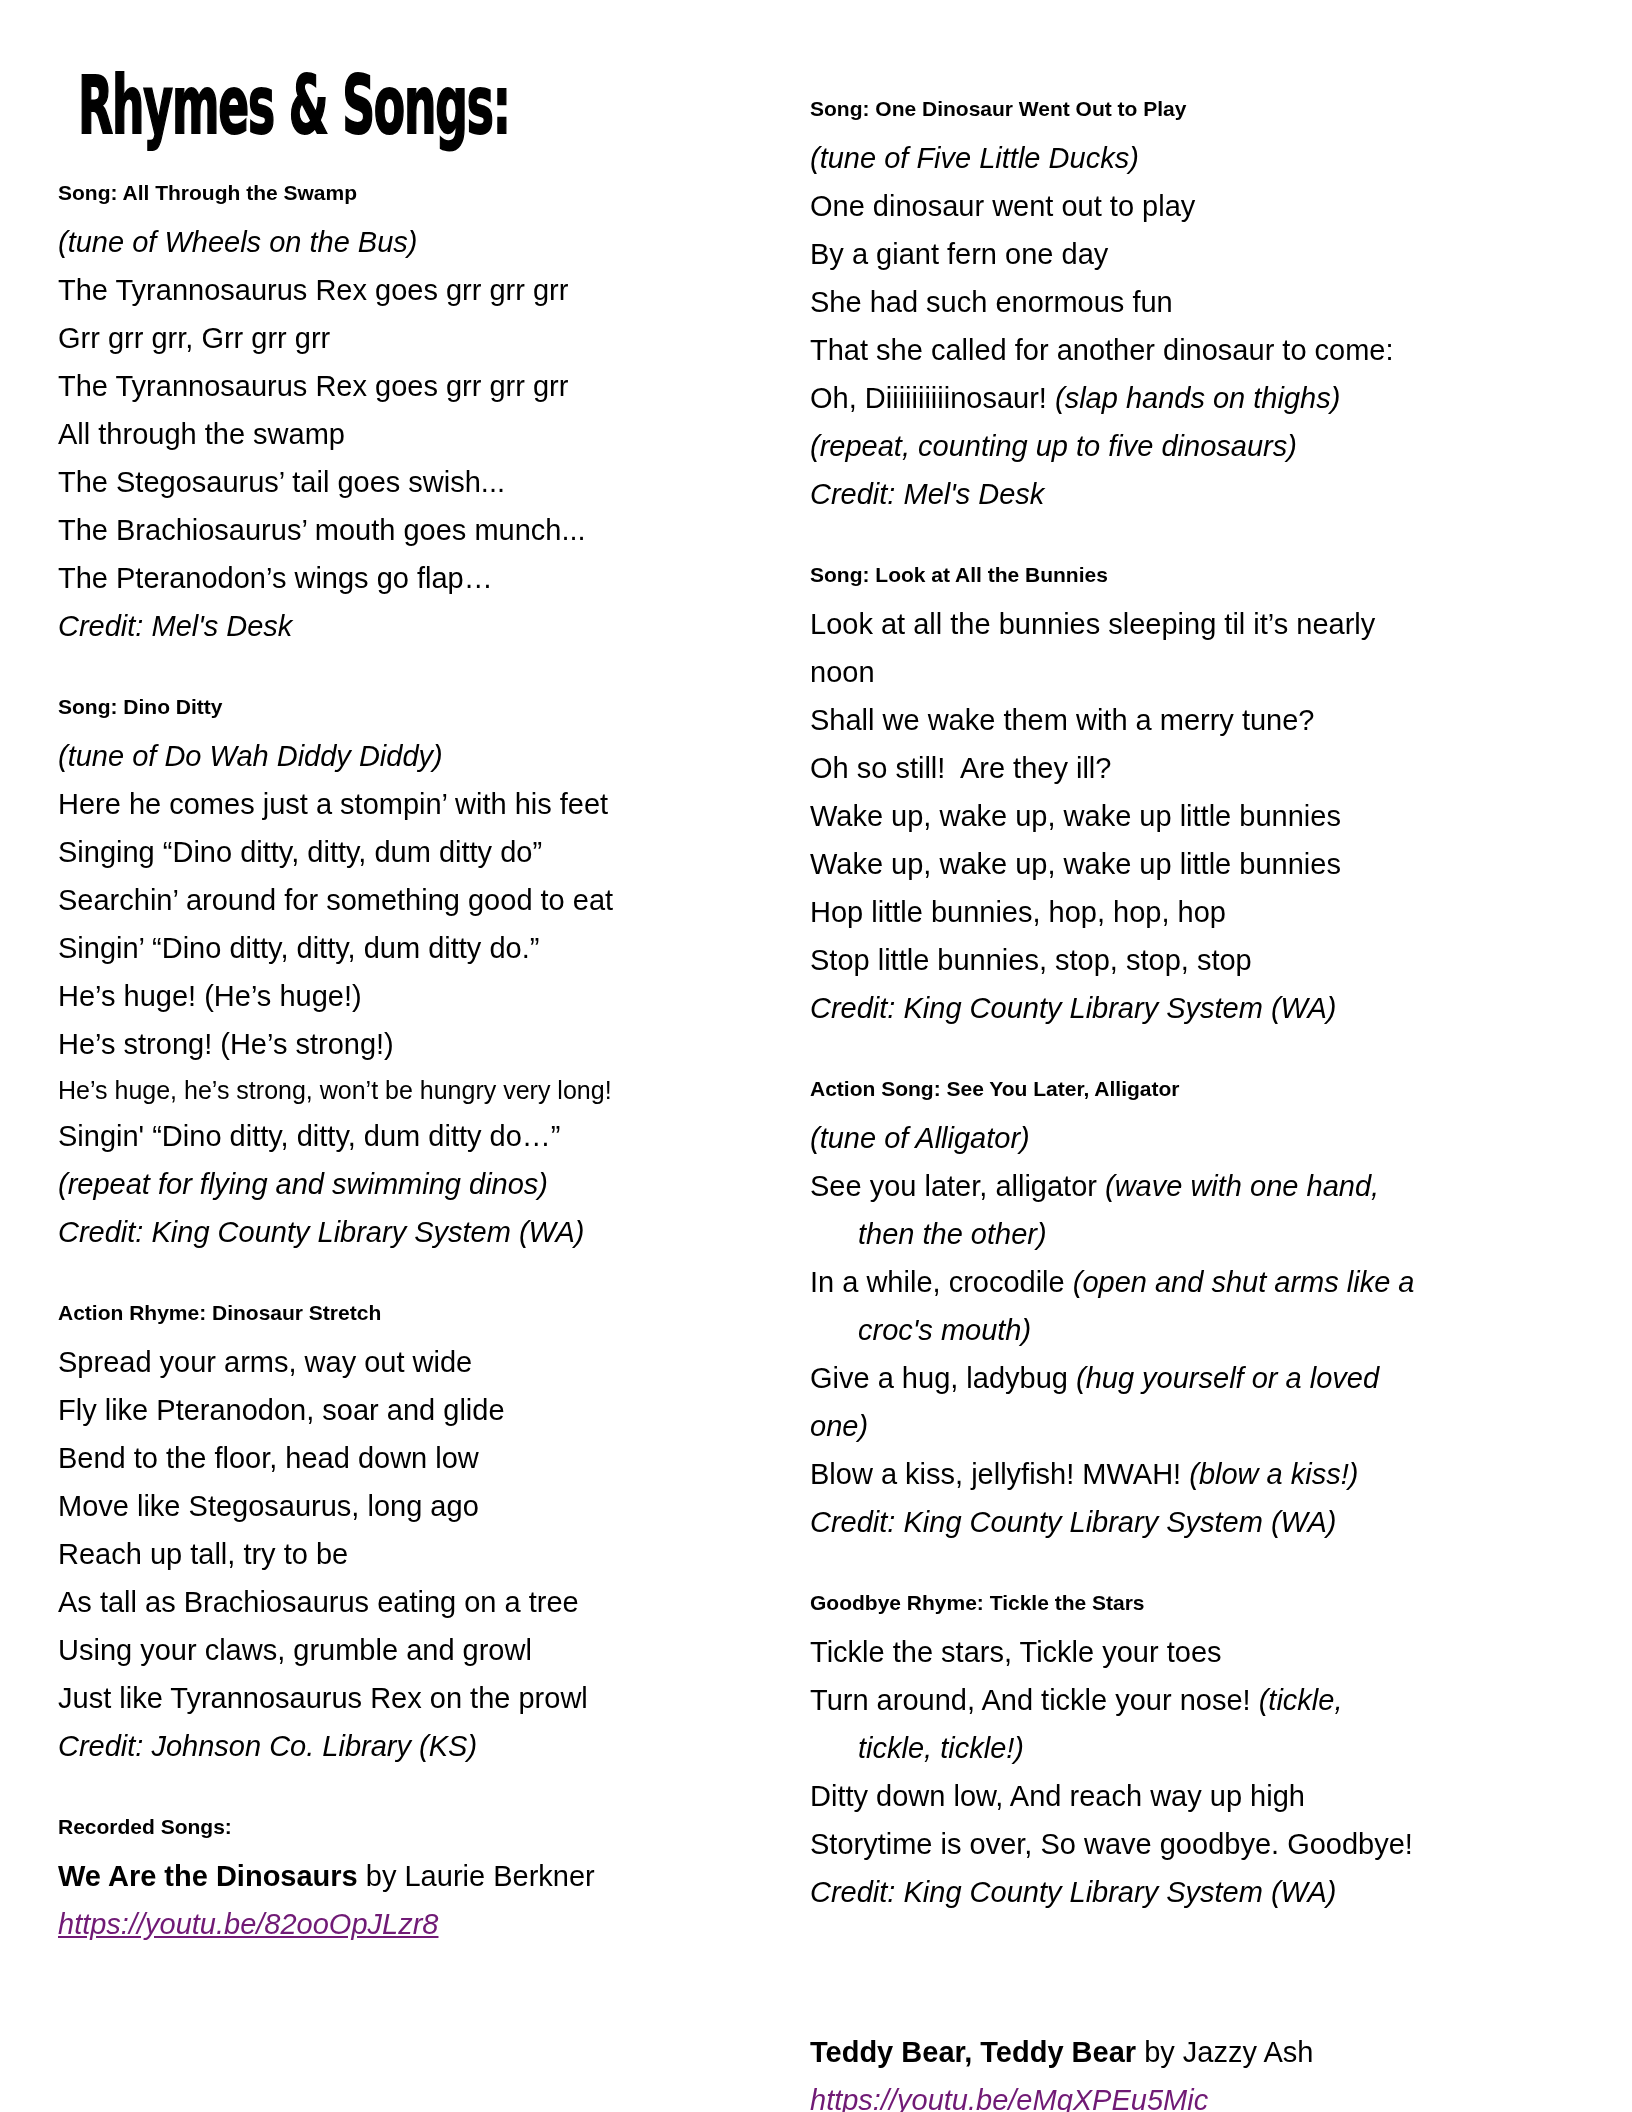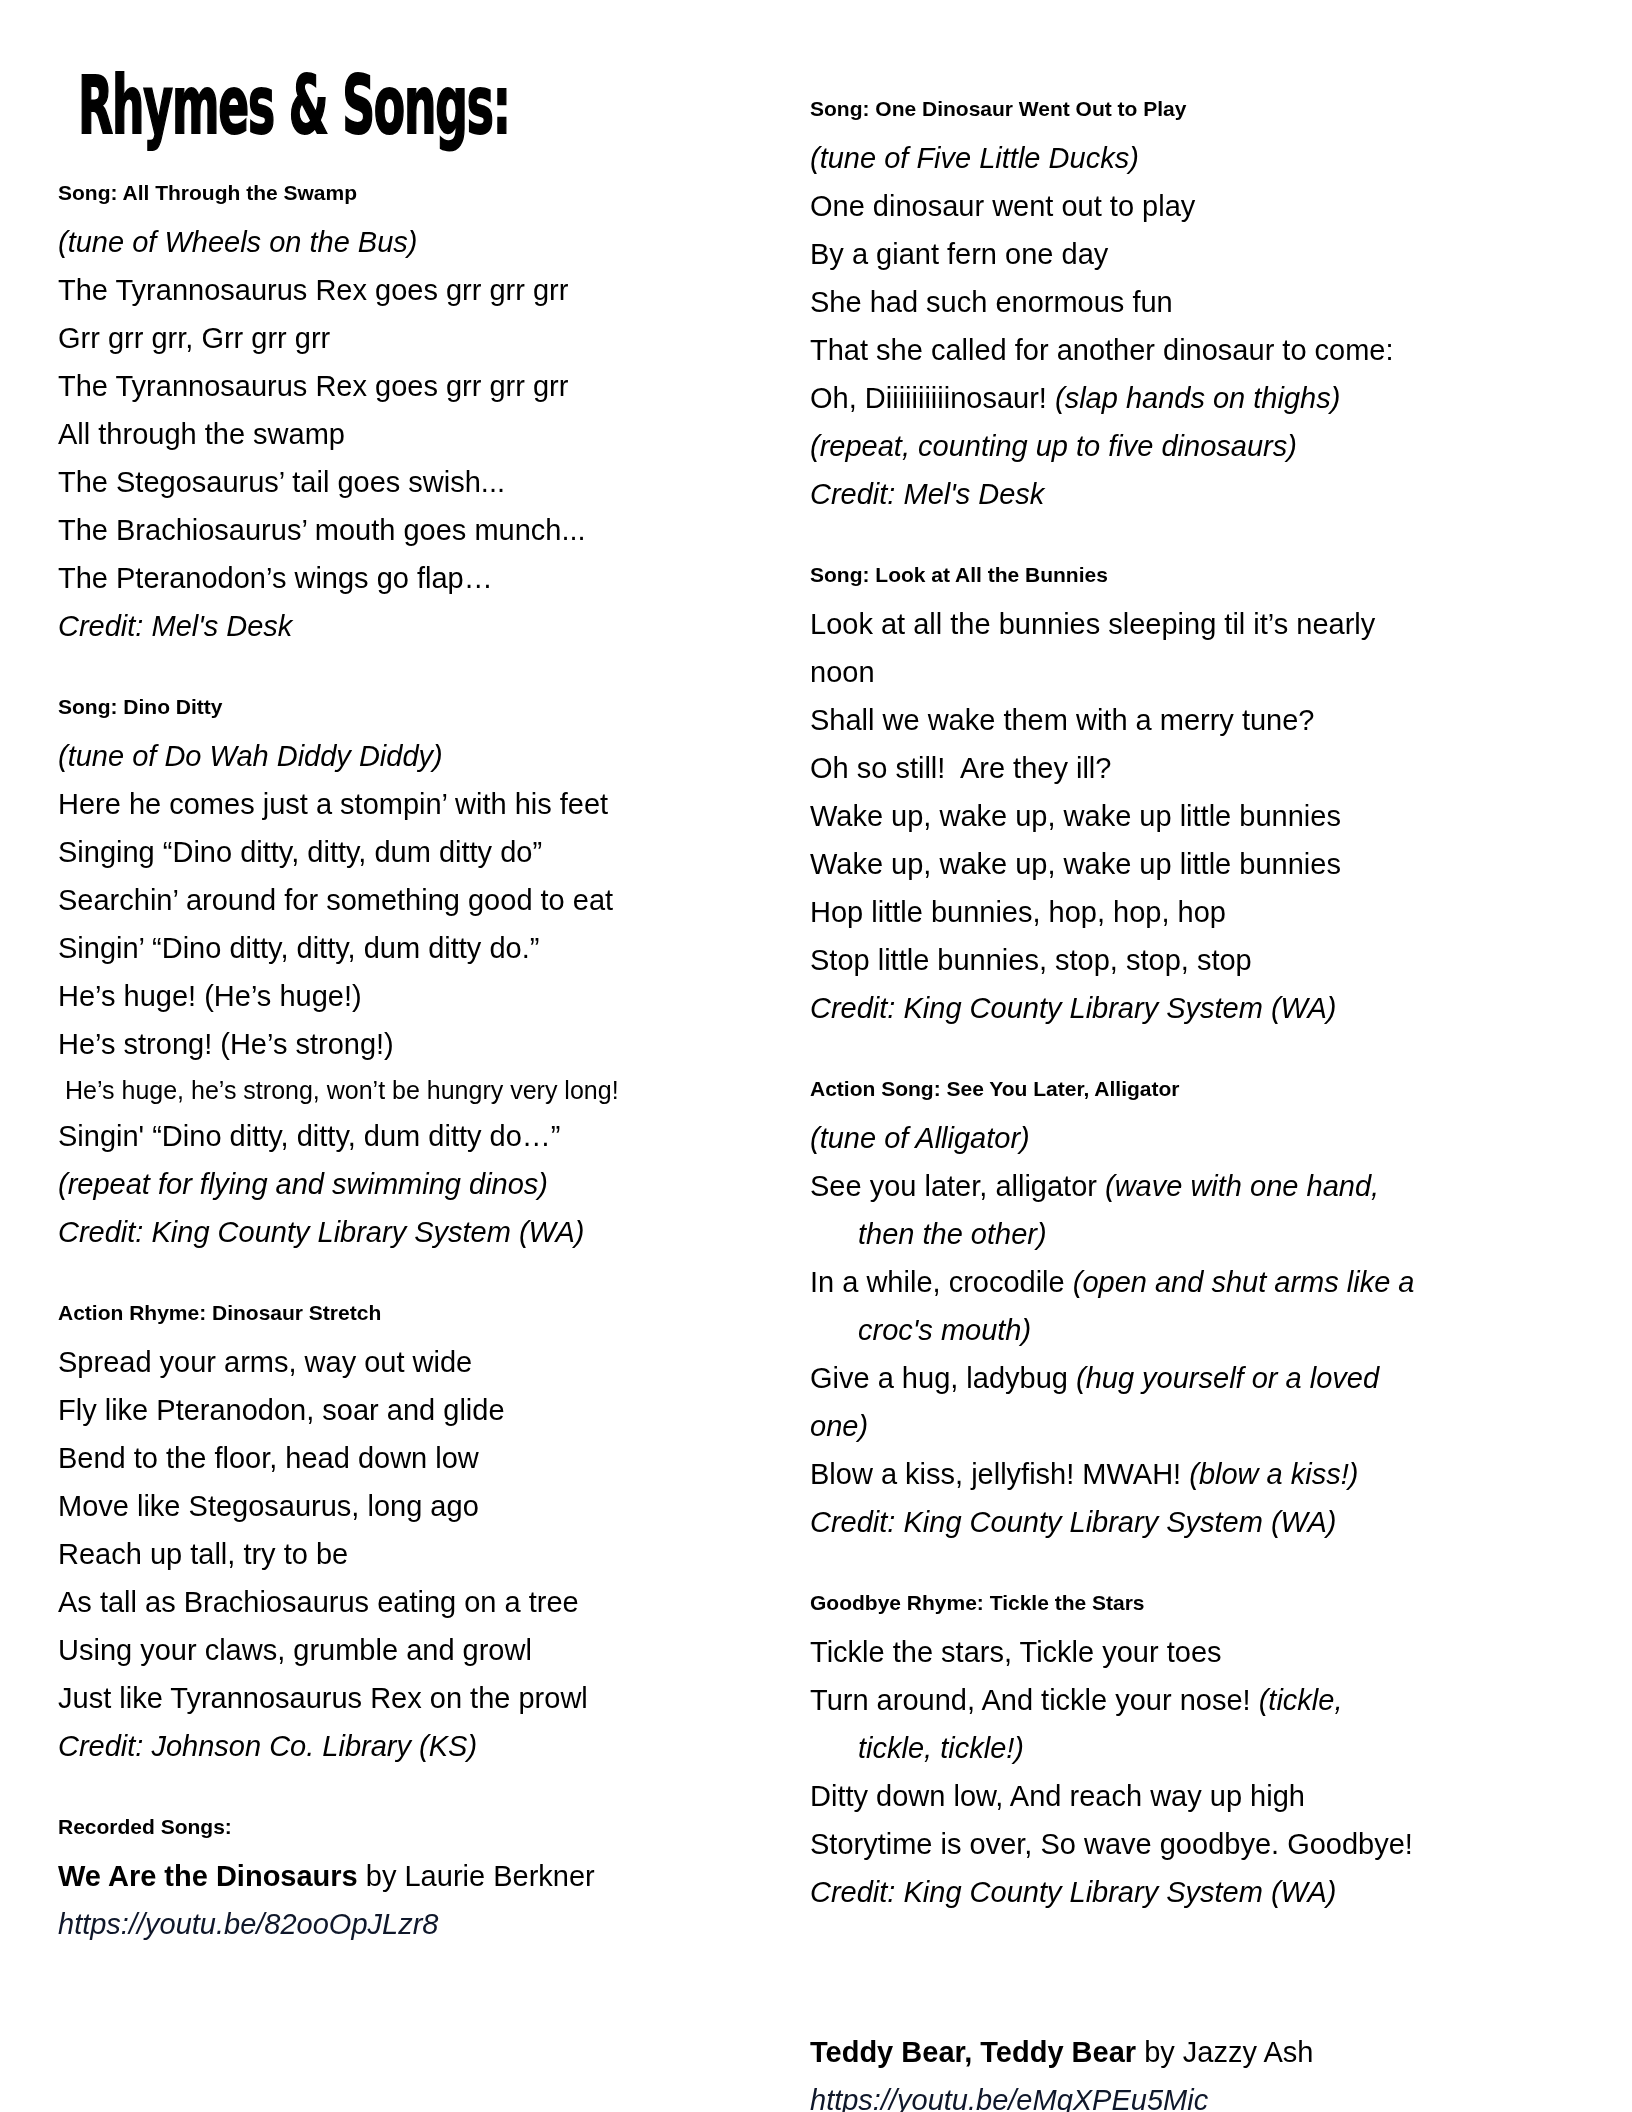--- a/index.html
+++ b/index.html
@@ -25,25 +25,25 @@
     white-space:nowrap;
     transform:scaleX(0.57);
     transform-origin:left center;
     -webkit-text-stroke:2px #000;
   }
   .section{margin:0;}
   .section + .section{margin-top:32px;}
   .section.extra-gap{margin-top:112px;}
   .heading{font-size:21px;font-weight:bold;line-height:50px;}
   .line{font-size:29px;line-height:48px;white-space:pre-wrap;}
-  .line.small{font-size:25px;line-height:44px;margin-left:7px;}
+  .line.small{font-size:25px;line-height:44px;}
   .line.indent{padding-left:48px;}
   .seg-b{font-weight:bold;}
   .seg-i{font-style:italic;}
-  .link{font-style:italic;color:#0f172a;cursor:pointer;}
+  .link{font-style:italic;text-decoration:underline;color:#701a75;cursor:pointer;}
 </style>
 </head>
 <body>
 
 <div class="page">
   <div class="columns">
     <div class="col-left">
       <div>
         <h1 class="page-title">Rhymes &amp; Songs:</h1>
       </div>

